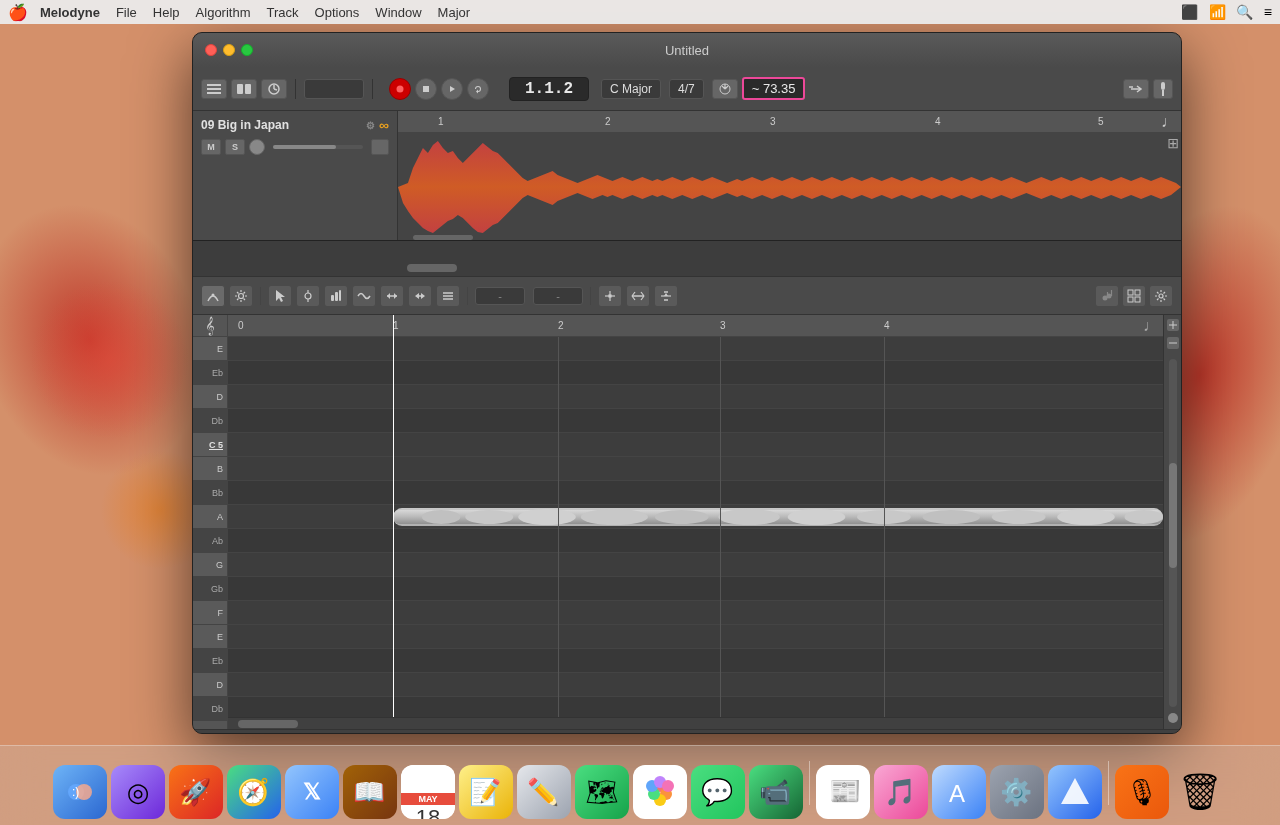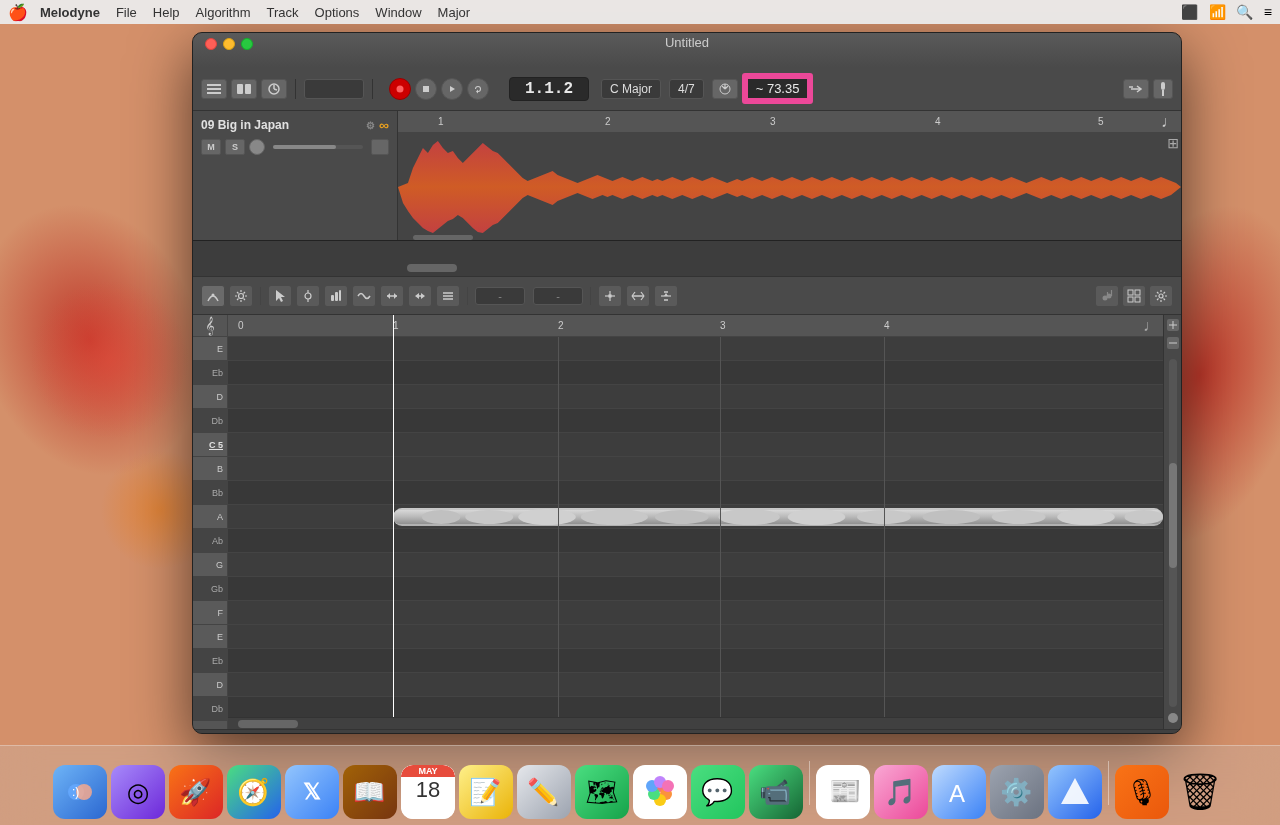--- a/index.html
+++ b/index.html
@@ -60,21 +60,21 @@
       overflow: hidden;
       box-shadow: 0 20px 60px rgba(0,0,0,0.6);
       border: 1px solid #222;
     }
 
     
     .titlebar {
       height: 28px;
       background: linear-gradient(to bottom, #5a5a5a, #4a4a4a);
       display: flex;
-      align-items: flex-end;
+      align-items: center;
       padding: 17px 12px;
       position: relative;
     }
     .traffic-lights {
       display: flex;
       gap: 6px;
       align-items: center;
     }
     .traffic-light {
       width: 12px;
@@ -170,21 +170,21 @@
       border-radius: 3px;
       border: 1px solid #555;
       margin: 0 4px;
     }
     .tempo-display {
       background: #2a2a2a;
       color: #e8e8e8;
       font-size: 13px;
       padding: 2px 8px;
       border-radius: 3px;
-      border: 6px solid #ec4899;
+      border: 2px solid #ec4899;
       min-width: 60px;
       text-align: center;
     }
 
     
     .track-area {
       height: 130px;
       background: #3d3d3d;
       display: flex;
       border-bottom: 1px solid #222;
@@ -446,20 +446,21 @@
       overflow: hidden;
     }
     .dock-cal-header {
       background: #e74c3c;
       width: 100%;
       text-align: center;
       color: white;
       font-size: 9px;
       font-weight: 600;
       padding: 1px 0;
+      margin-top: 28px;
     }
     .dock-cal-date {
       font-size: 22px;
       font-weight: 300;
       color: #333;
       line-height: 1.2;
     }
   </style>
 </head>
 <body>

